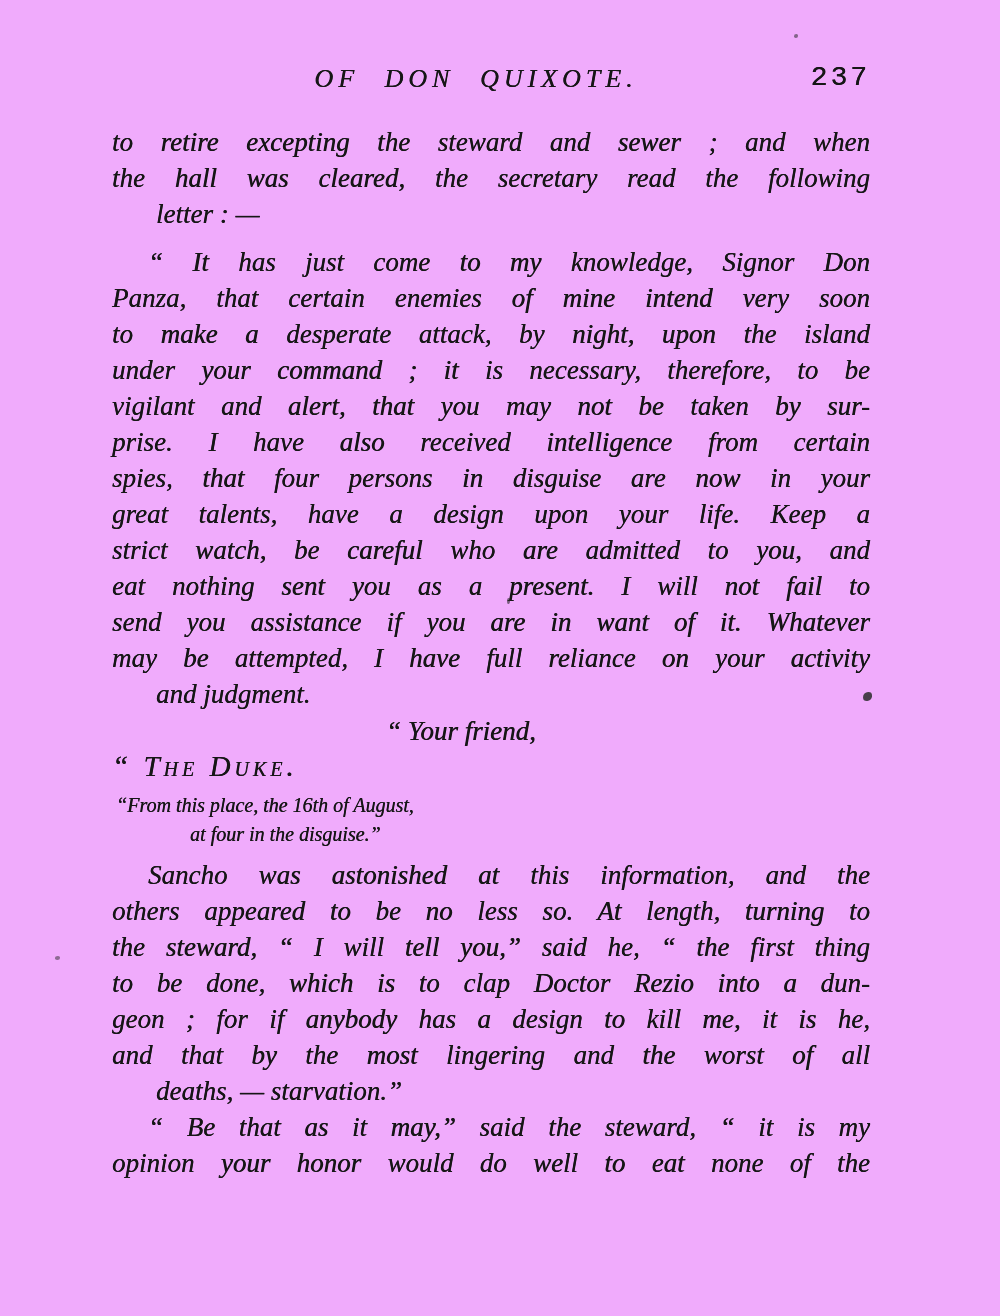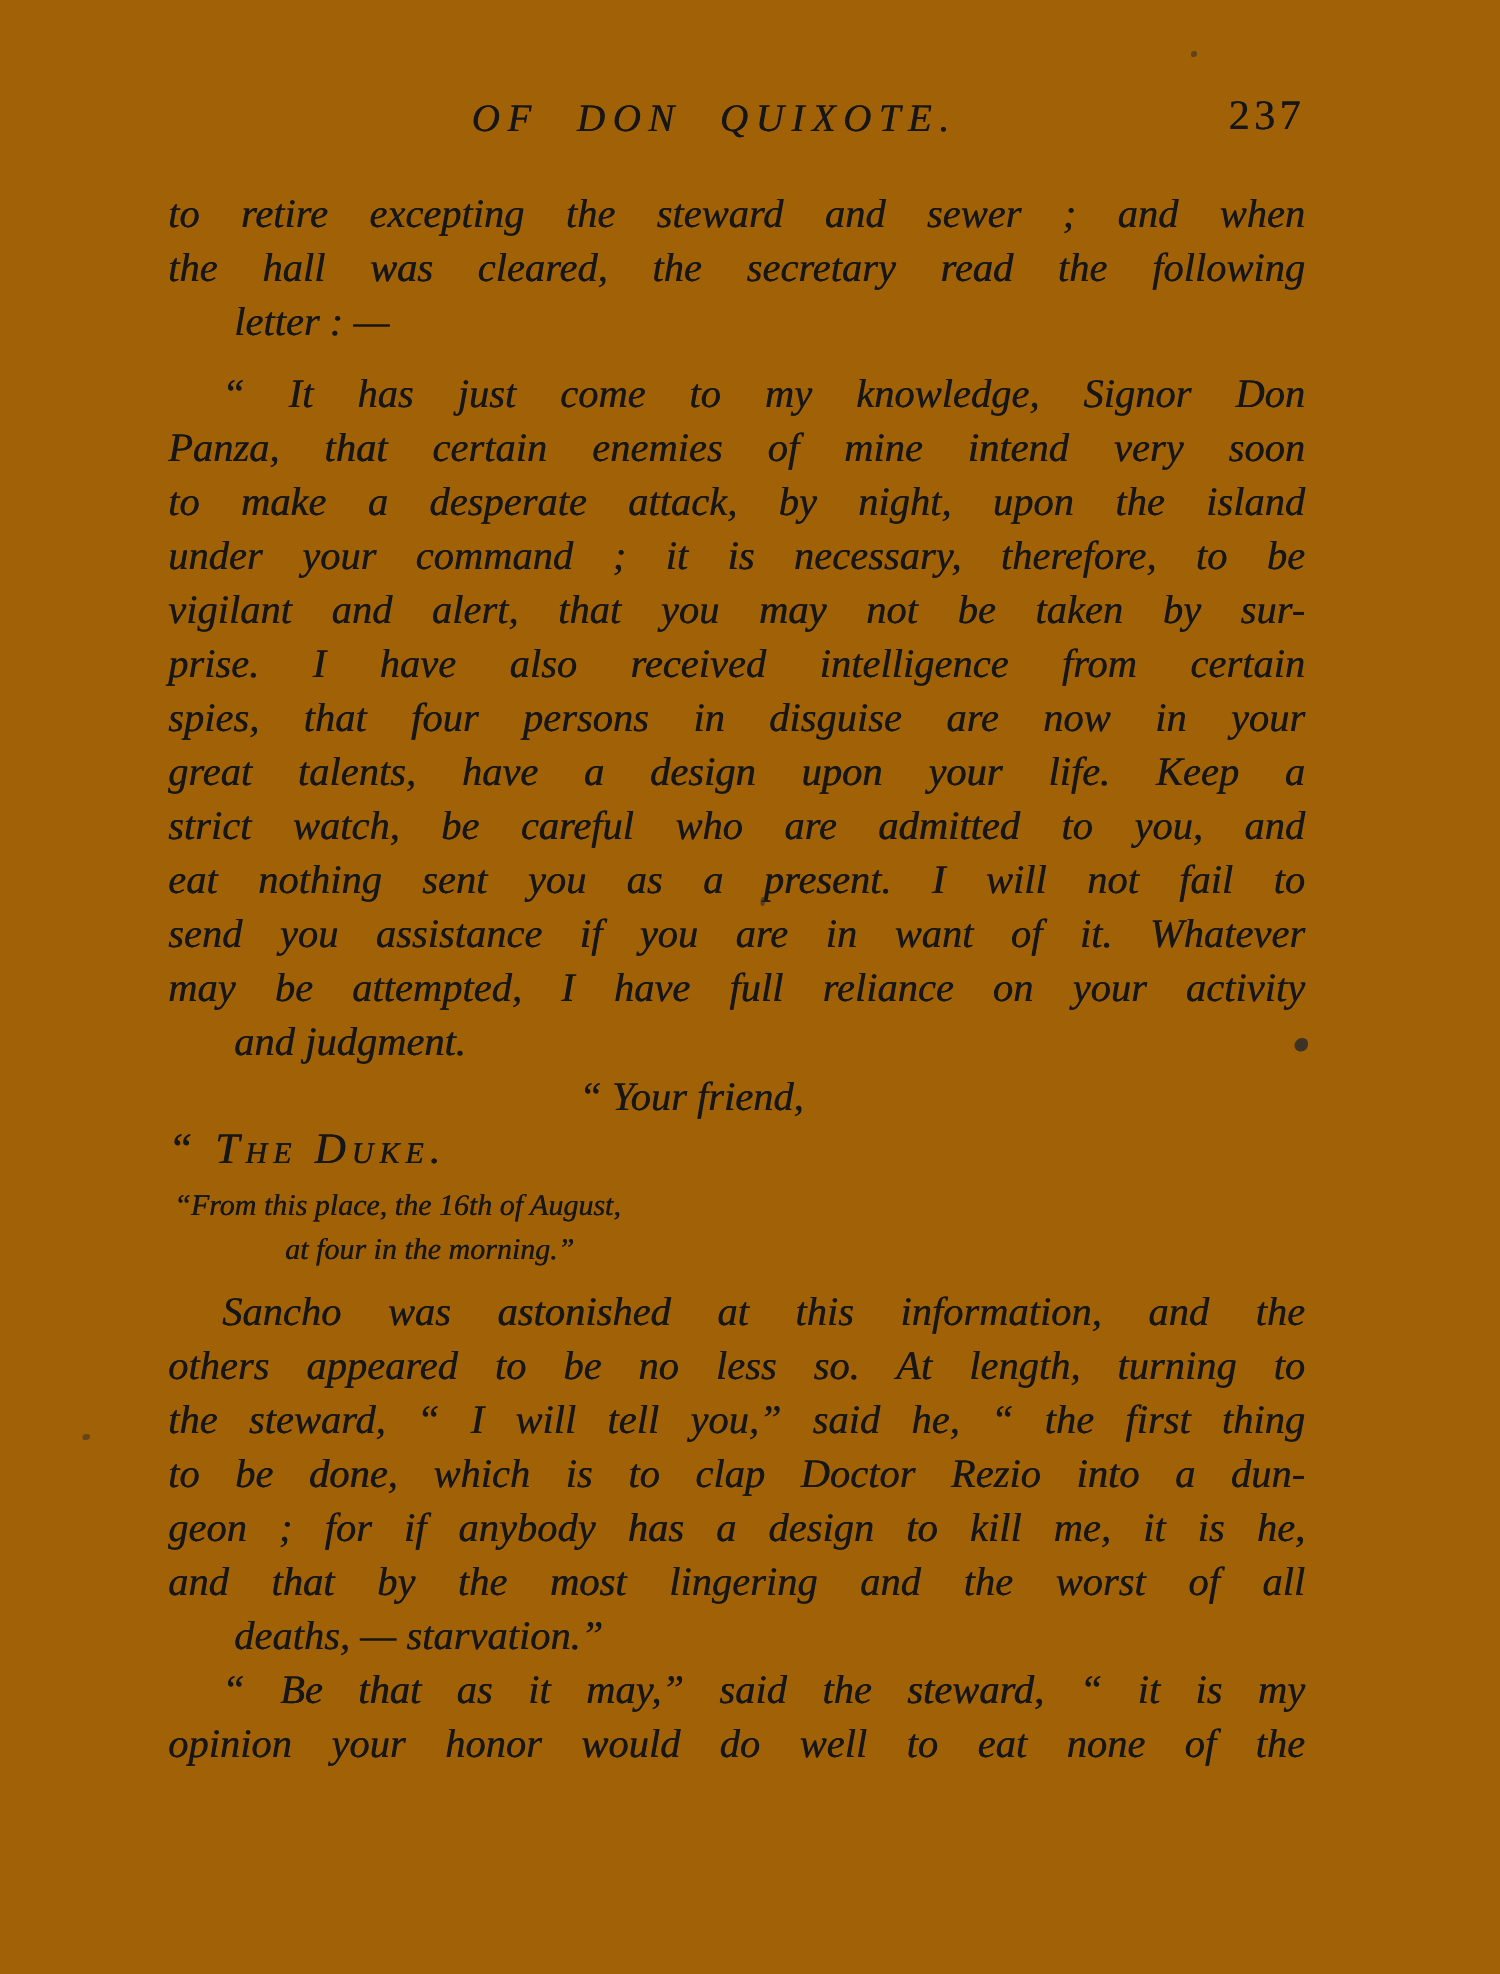--- a/index.html
+++ b/index.html
@@ -11,21 +11,21 @@
     height: 1316px;
     background: #ffffff;
     font-family: "Liberation Serif", serif;
     color: #161616;
     position: relative;
     overflow: hidden;
   }
   .page {
     position: absolute;
     inset: 0;
-    background: #a16207;
+    background: #f0abfc;
   }
   
   .running-header {
     position: absolute;
     top: 64px;
     left: 112px;
     width: 758px;
     height: 40px;
   }
   .header-title {
@@ -39,20 +39,21 @@
     word-spacing: 14px;
     text-shadow: 0.3px 0 0 currentColor;
   }
   .page-number {
     position: absolute;
     right: 0;
     top: -2px;
     font-size: 28px;
     letter-spacing: 3px;
     text-shadow: 0.3px 0 0 currentColor;
+    font-family: Liberation Mono, monospace;
   }
   
   .content {
     position: absolute;
     top: 124px;
     left: 112px;
     width: 758px;
     font-size: 27px;
     line-height: 36px;
     text-shadow: 0.35px 0 0 currentColor;
@@ -147,21 +148,21 @@
       </div>
 
     <div class="sig-friend">“ Your friend,</div>
 
     <div class="sig-duke">
       <span class="smallcaps">“ The Duke.</span>
     </div>
 
     <div class="dateline">
       <div class="l1">“From this place, the 16th of August,</div>
-      <div class="l2">at four in the morning.”</div>
+      <div class="l2">at four in the disguise.”</div>
     </div>
 
     <div class="para">
         <div class="line first-indent">Sancho was astonished at this information, and the</div>
         <div class="line">others appeared to be no less so. At length, turning to</div>
         <div class="line">the steward, “ I will tell you,” said he, “ the first thing</div>
         <div class="line">to be done, which is to clap Doctor Rezio into a dun-</div>
         <div class="line">geon ; for if anybody has a design to kill me, it is he,</div>
         <div class="line">and that by the most lingering and the worst of all</div>
         <div class="line last">deaths, — starvation.”</div>

